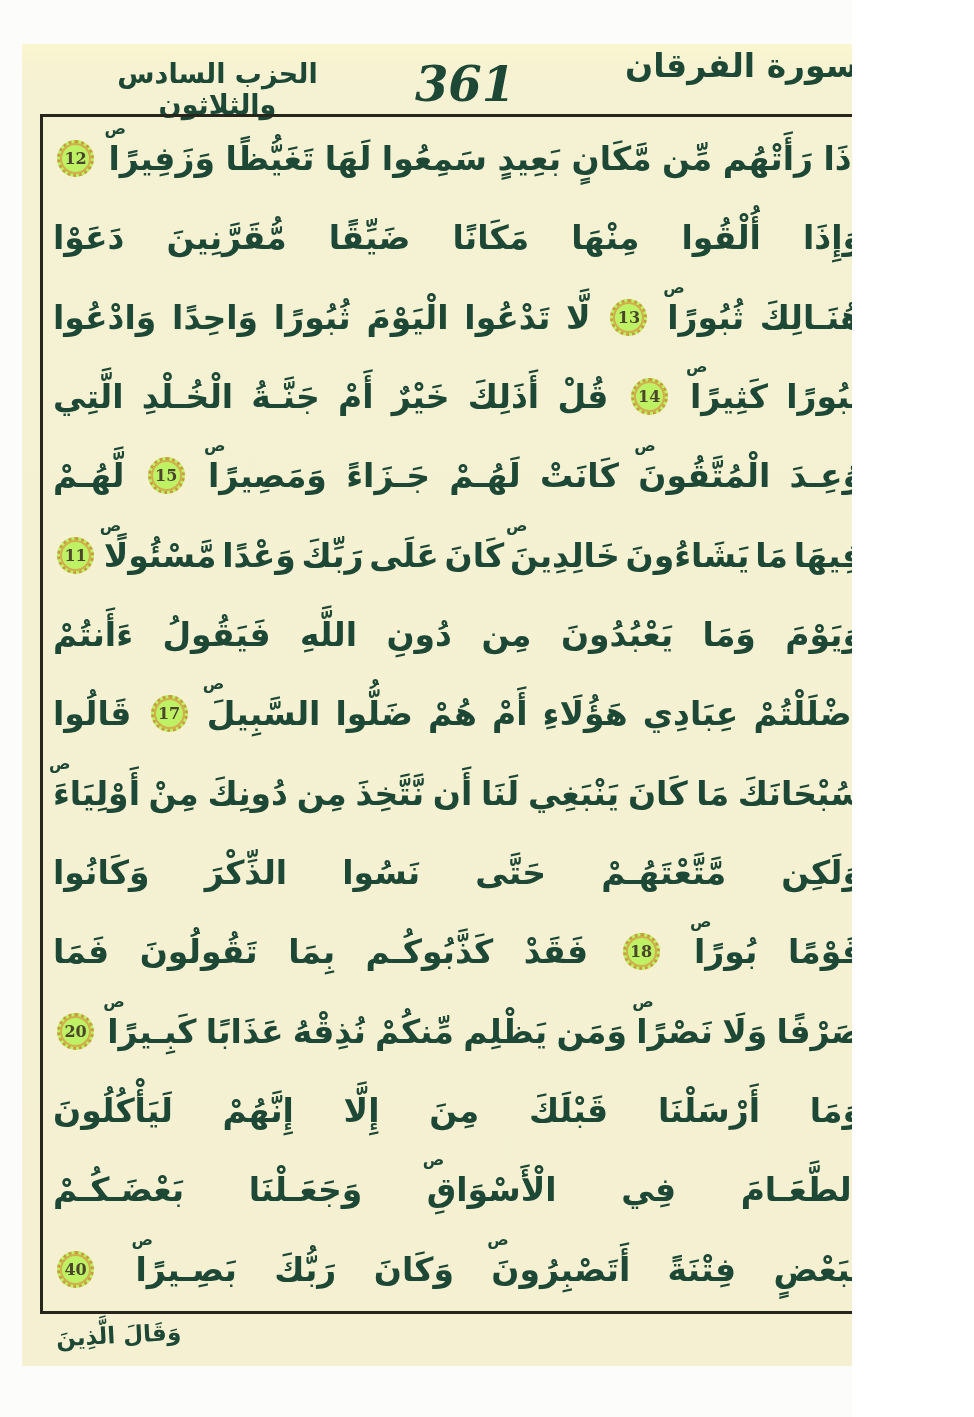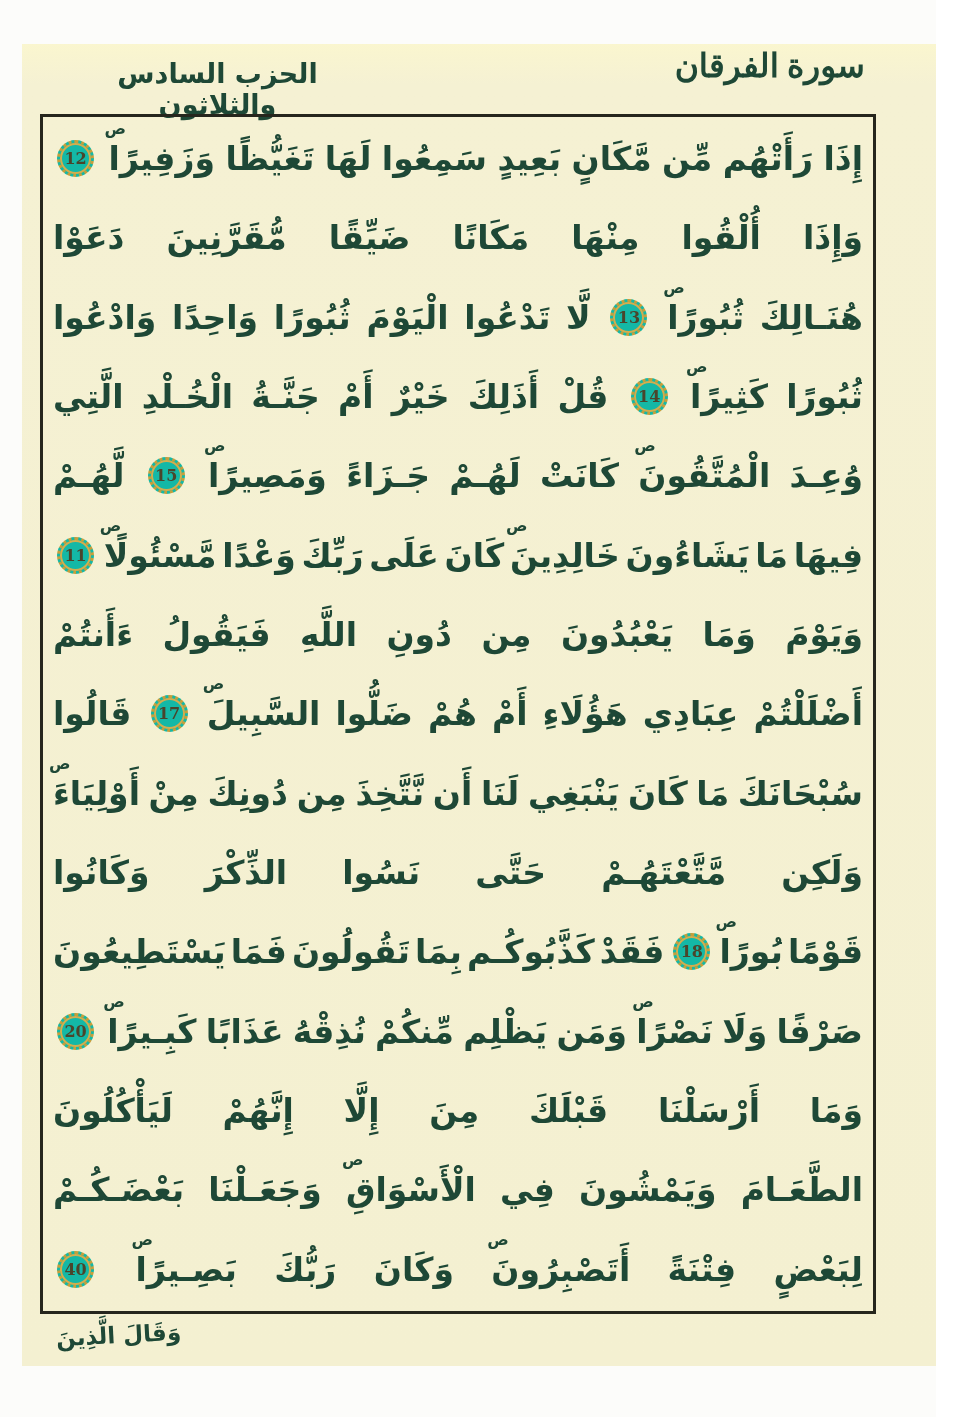--- a/index.html
+++ b/index.html
@@ -1,18 +1,18 @@
 <!DOCTYPE html>
 <html lang="ar"><head>
 <meta charset="utf-8">
 <style>
   html,body{margin:0;padding:0;}
   #canvas{
     position:relative;
-    width:936px;height:1417px;
+    width:852px;height:1417px;
     background:#fcfcfa;
     overflow:hidden;
     font-family:"DejaVu Sans", sans-serif;
   }
   .paper{
     position:absolute;
     left:22px;top:44px;width:952px;height:1322px;
     background:linear-gradient(180deg,#faf6cf 0%,#f5f1d3 3%,#f4f0d1 100%);
   }
   .header-hizb{
@@ -25,25 +25,24 @@
   .header-pagenum{
     position:absolute;left:400px;top:58px;width:130px;
     text-align:center;
     font-family:"DejaVu Serif", serif;
     font-style:italic;font-weight:bold;
     font-size:48px;line-height:1.1;
     color:#1e4836;
   }
   .header-surah{
     position:absolute;left:625px;top:46px;width:240px;
-    text-align:right;
+    text-align:left;
     font-size:33px;font-weight:bold;
     color:#1e4836;
     direction:rtl;
-    font-family:Liberation Serif, serif;
   }
   .frame{
     position:absolute;
     left:40px;top:114px;width:836px;height:1200px;
     border:3px solid #26261d;
     box-sizing:border-box;
     background:transparent;
   }
   .text-block{
     position:absolute;
@@ -68,21 +67,21 @@
     font-size:16px;font-weight:bold;
     color:#1e4836;line-height:1;
   }
   .vm{
     flex:0 0 auto;
     width:37px;height:37px;
     box-sizing:border-box;
     border-radius:50%;
     border:3px dotted #c59f3c;
     box-shadow:inset 0 0 0 2px #d3ad4e;
-    background:#14b8a6;
+    background:#bef264;
     display:flex;align-items:center;justify-content:center;
     font-family:"DejaVu Serif", serif;
     font-size:16px;font-weight:bold;
     color:#4a452c;
     margin:0 4px;
   }
   .catchword{
     position:absolute;
     left:56px;top:1322px;
     font-size:23px;font-weight:bold;
@@ -93,20 +92,21 @@
 </style>
 </head>
 <body>
 
 <div id="canvas">
 
   <div class="paper"></div>
 
   <div class="header-hizb">الحزب السادس والثلاثون</div>
 
+  <div class="header-pagenum">361</div>
 
   <div class="header-surah">سورة الفرقان</div>
 
   <div class="frame">
     <div class="text-block">
         <div class="line">
           <span class="word">إِذَا</span>
           <span class="word">رَأَتْهُم</span>
           <span class="word">مِّن</span>
           <span class="word">مَّكَانٍ</span>
@@ -215,21 +215,20 @@
         </div>
         <div class="line">
           <span class="word">قَوْمًا</span>
           <span class="word">بُورًا<span class="waqf">ص</span></span>
           <span class="vm">18</span>
           <span class="word">فَقَدْ</span>
           <span class="word">كَذَّبُوكُـم</span>
           <span class="word">بِمَا</span>
           <span class="word">تَقُولُونَ</span>
           <span class="word">فَمَا</span>
-          <span class="word">يَسْتَطِيعُونَ</span>
         </div>
         <div class="line">
           <span class="word">صَرْفًا</span>
           <span class="word">وَلَا</span>
           <span class="word">نَصْرًا<span class="waqf">ص</span></span>
           <span class="word">وَمَن</span>
           <span class="word">يَظْلِم</span>
           <span class="word">مِّنكُمْ</span>
           <span class="word">نُذِقْهُ</span>
           <span class="word">عَذَابًا</span>
@@ -240,21 +239,20 @@
           <span class="word">وَمَا</span>
           <span class="word">أَرْسَلْنَا</span>
           <span class="word">قَبْلَكَ</span>
           <span class="word">مِنَ</span>
           <span class="word">إِلَّا</span>
           <span class="word">إِنَّهُمْ</span>
           <span class="word">لَيَأْكُلُونَ</span>
         </div>
         <div class="line">
           <span class="word">الطَّعَـامَ</span>
-          <span class="word">وَيَمْشُونَ</span>
           <span class="word">فِي</span>
           <span class="word">الْأَسْوَاقِ<span class="waqf">ص</span></span>
           <span class="word">وَجَعَـلْنَا</span>
           <span class="word">بَعْضَـكُـمْ</span>
         </div>
         <div class="line">
           <span class="word">لِبَعْضٍ</span>
           <span class="word">فِتْنَةً</span>
           <span class="word">أَتَصْبِرُونَ<span class="waqf">ص</span></span>
           <span class="word">وَكَانَ</span>

